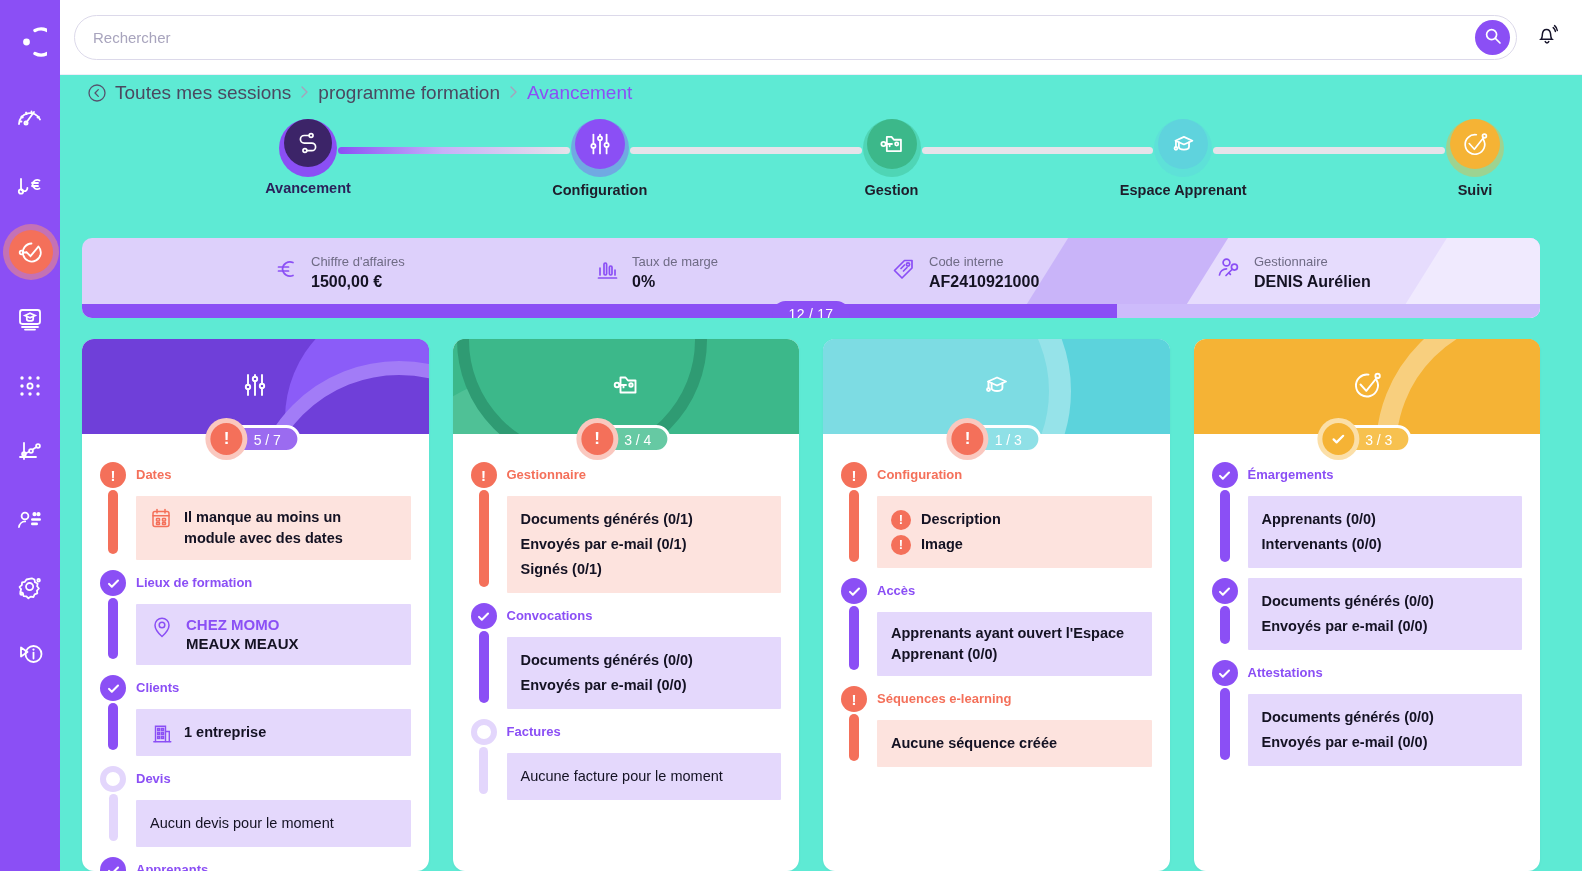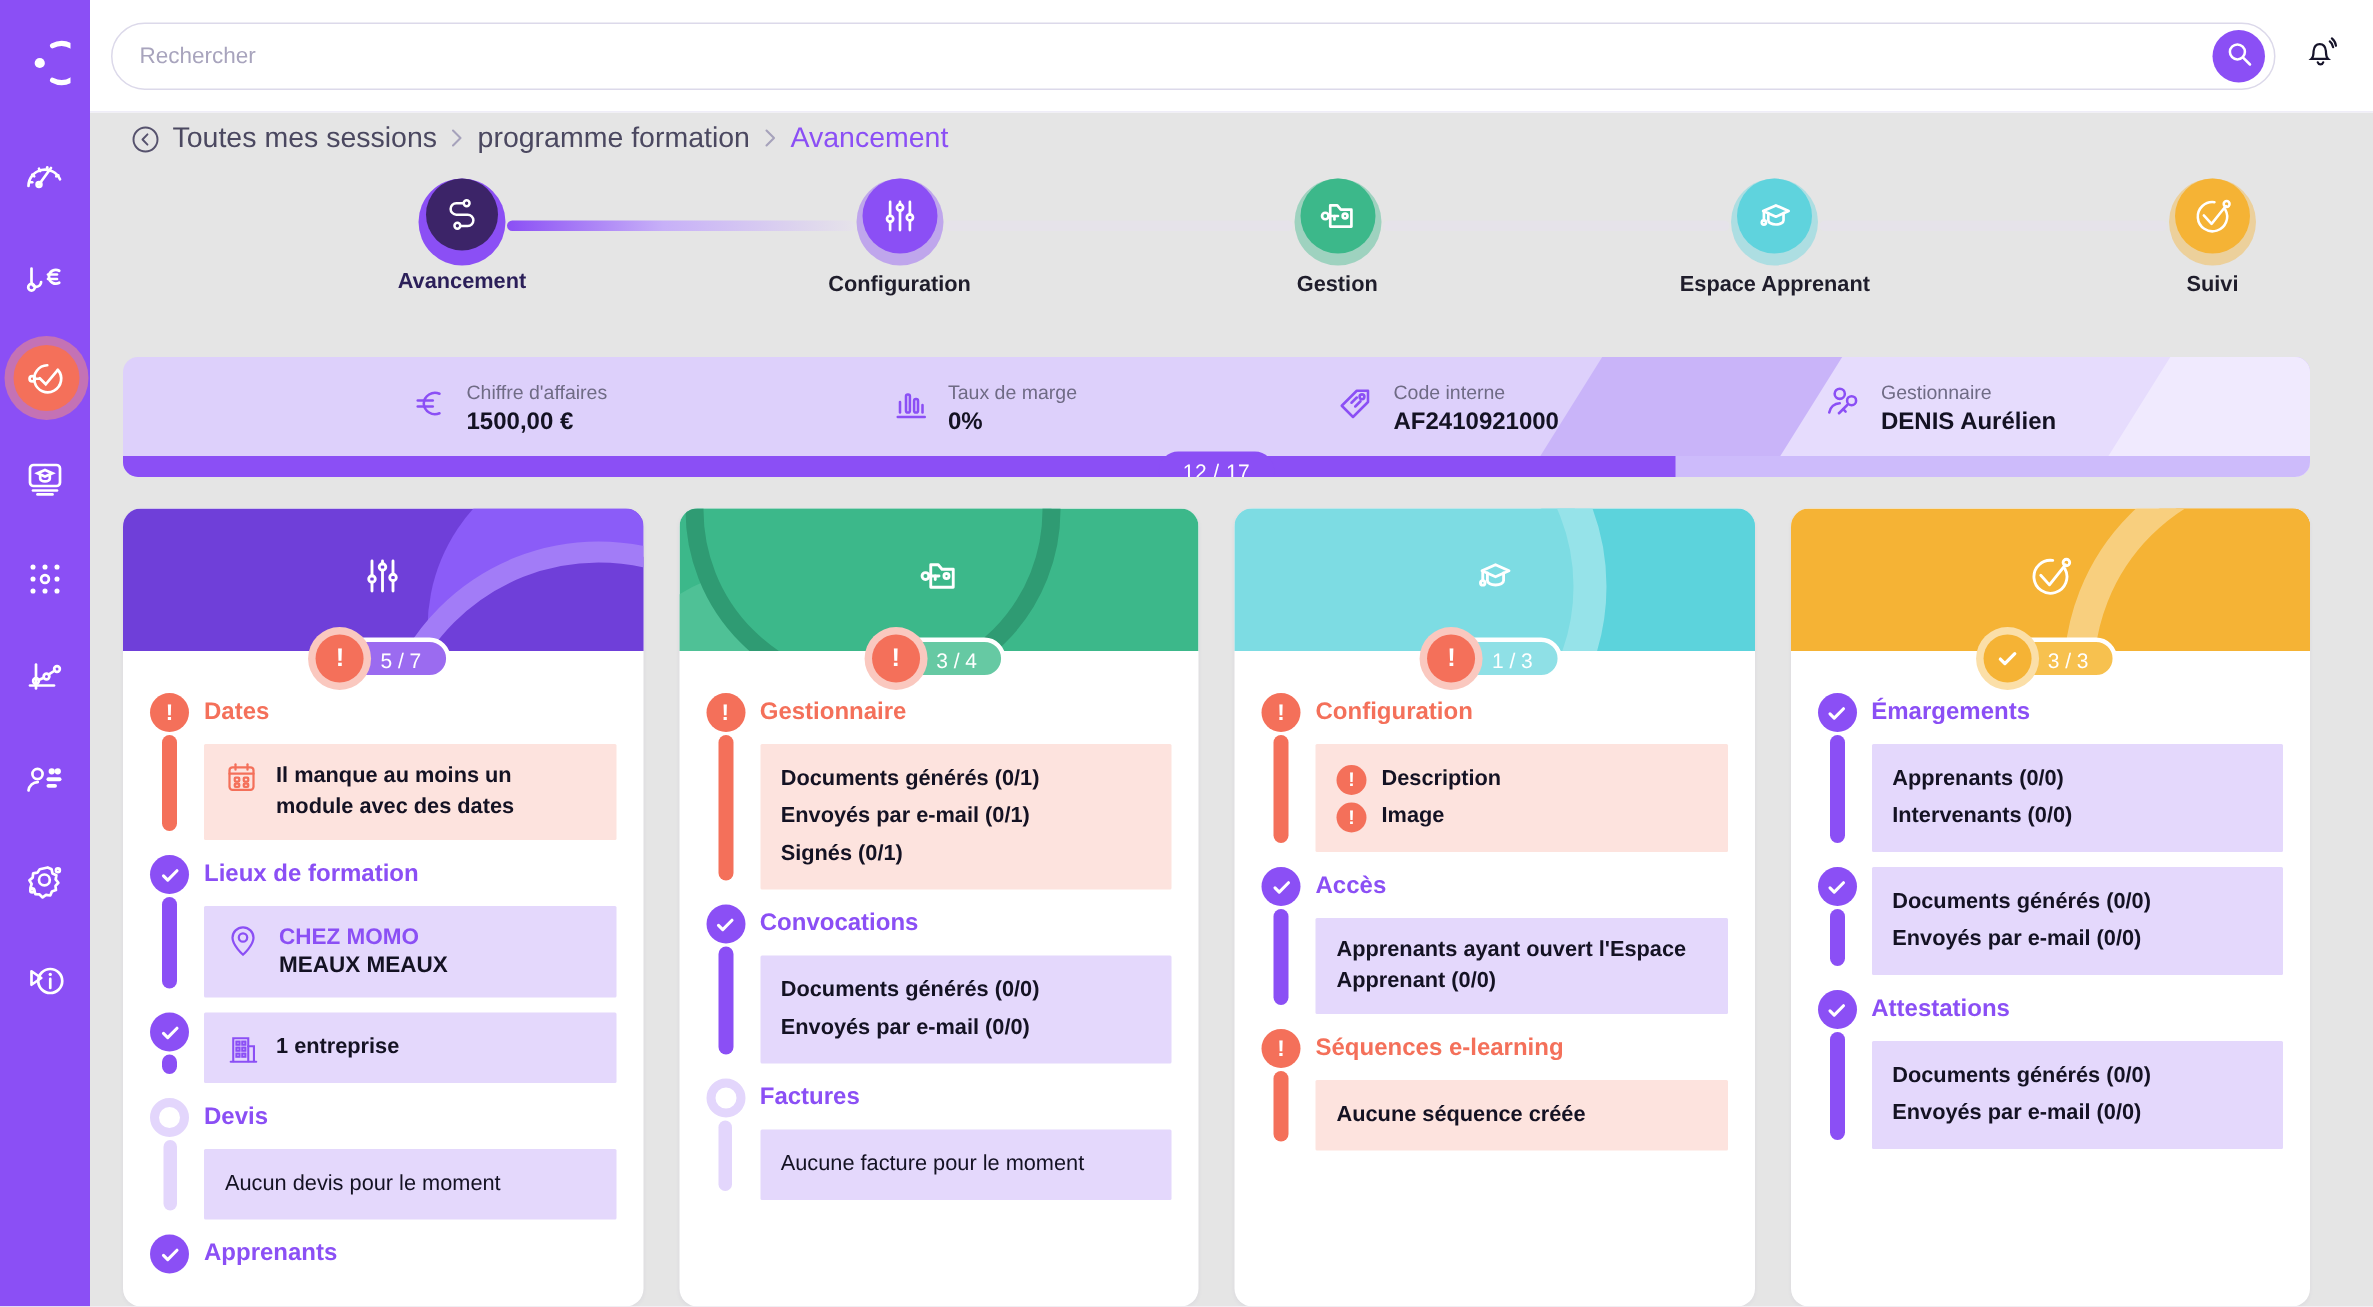--- a/index.html
+++ b/index.html
@@ -2,21 +2,21 @@
 <html><head>
 <meta charset="utf-8">
 <style>
   * { box-sizing: border-box; margin: 0; padding: 0; }
   html, body {
     width: 1582px; height: 871px;
     overflow: hidden;
     font-family: "Liberation Sans", sans-serif;
     background: #f7f6fd;
   }
-  #app { position: relative; width: 1582px; height: 871px; background: #e5e5e5; overflow: hidden; }
+  #app { position: relative; width: 1582px; height: 871px; background: #5eead4; overflow: hidden; }
 
   
   .sidebar {
     position: absolute; left: 0; top: 0; width: 60px; height: 871px;
     background: #8b4ff5;
     display: flex; flex-direction: column; align-items: center;
     z-index: 40;
   }
   .sb-logo { margin-top: 22px; margin-bottom: 22px; width: 40px; height: 40px;
     display:flex; align-items:center; justify-content:center; }
@@ -129,21 +129,21 @@
     position:absolute; left:0; top:0; width:26px; height:26px; border-radius:50%;
     display:flex; align-items:center; justify-content:center; color:#fff; font-weight:bold; font-size:15px;
   }
   .sec .statusdot.warn { background:#f4705a; }
   .sec .statusdot.ok { background:#8b4ff5; }
   .sec .statusdot.none { background:#fff; border:6px solid #e3d6fc; }
   .sec .rail { position:absolute; left:8px; top:28px; bottom:6px; width:10px; border-radius:6px; }
   .sec .rail.warn { background:#f4705a; }
   .sec .rail.ok { background:#8b4ff5; }
   .sec .rail.none { background:#e3d6fc; width:9px; left:8.5px; }
-  .sec h4 { font-size:16px; font-weight:bold; margin-bottom:8px; line-height:26px; }
+  .sec h4 { font-size:13px; font-weight:bold; margin-bottom:8px; line-height:26px; }
   .sec h4.warn { color:#f4705a; }
   .sec h4.ok { color:#8b4ff5; }
   .panel { border-radius:1px; padding:11px 14px; margin-bottom:10px; }
   .panel.warn { background:#fde3de; }
   .panel.ok { background:#e4d8fc; }
   .panel .row { font-size:14.5px; color:#141223; line-height:25px; display:flex; align-items:center; gap:10px; }
   .panel .row.muted { font-weight:normal; }
   .panel .row.b { font-weight:bold; }
   .panel .row .mini {
     width:20px; height:20px; border-radius:50%; background:#f4705a; color:#fff;
@@ -533,20 +533,21 @@
               </div>
             </div>
           </div>
           <div class="sec">
             <div class="statusdot ok">
               <svg width="15" height="15" viewBox="0 0 16 16" fill="none" stroke="#fff" stroke-width="2.2" stroke-linecap="round" stroke-linejoin="round">
                 <path d="M3.2 8.4l3 3L12.8 4.8"></path>
               </svg>
             </div>
             <div class="rail ok"></div>
+            <h4 class="ok">Clients</h4>
             <div class="panel ok">
               <div class="row b">
                 <span class="ricon">
                   <svg width="22" height="22" viewBox="0 0 22 22" fill="none" stroke="#8b4ff5" stroke-width="1.4" stroke-linecap="round">
                     <path d="M4.5 19.5V4.2h10v15.3"></path>
                     <path d="M14.5 9.5h3.8v10"></path>
                     <path d="M2.8 19.8h17"></path>
                     <rect x="6.6" y="6.4" width="2.1" height="2.1"></rect>
                     <rect x="10.5" y="6.4" width="2.1" height="2.1"></rect>
                     <rect x="6.6" y="10.4" width="2.1" height="2.1"></rect>

